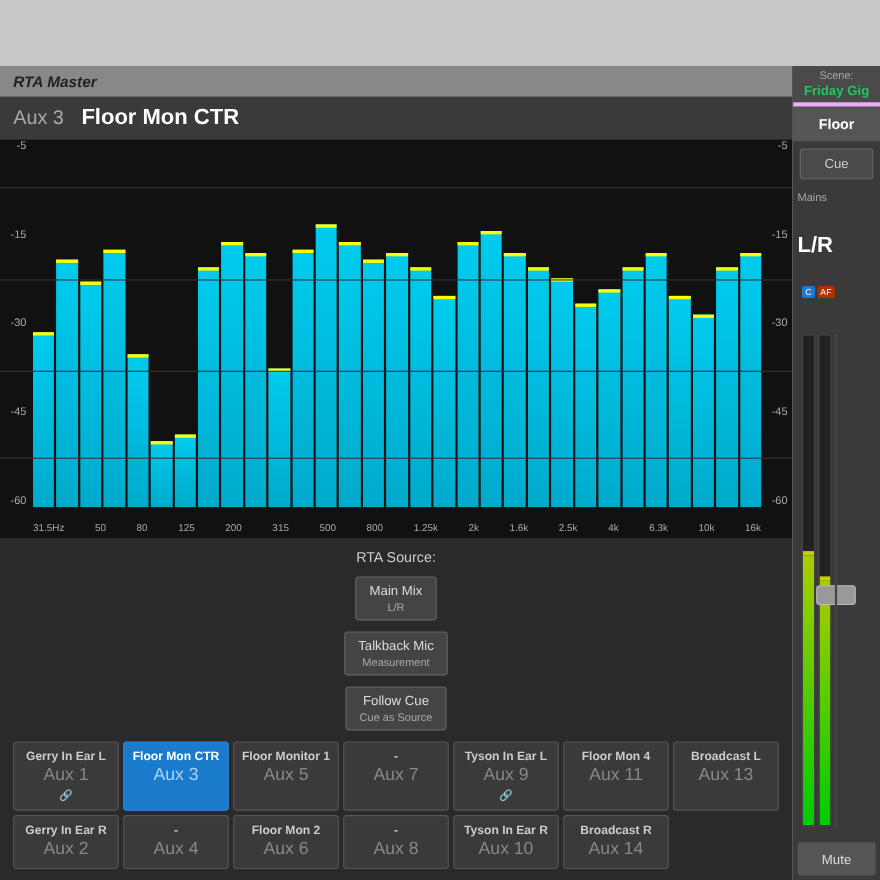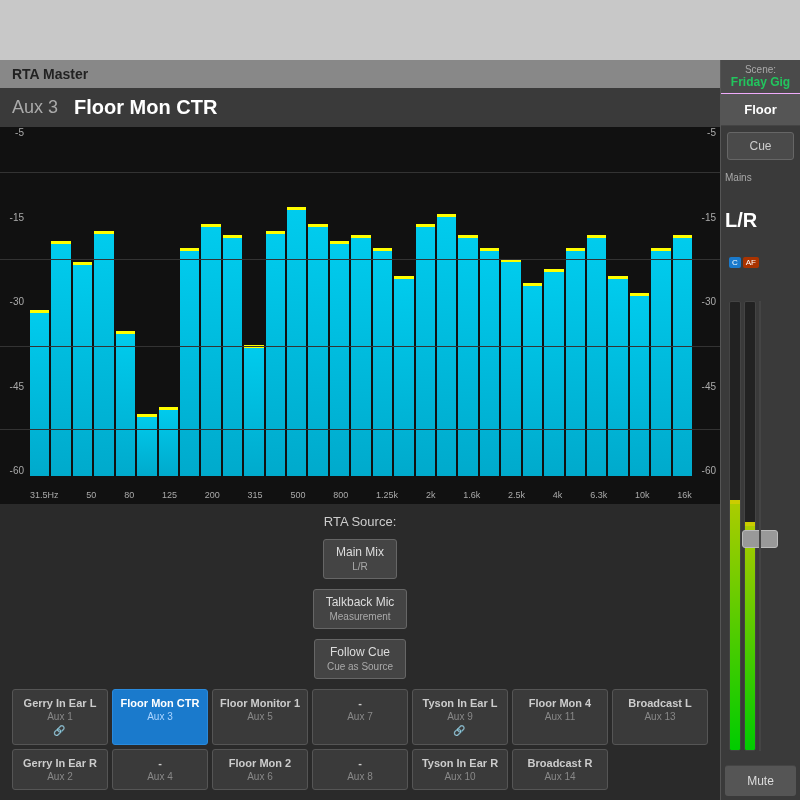--- a/index.html
+++ b/index.html
@@ -36,20 +36,21 @@
       overflow: hidden;
     }
 
     
     .rta-header {
       background: #888;
       padding: 6px 12px;
       color: #222;
       font-size: 14px;
       font-weight: bold;
+      font-style: italic;
     }
 
     
     .aux-title-bar {
       background: #3a3a3a;
       padding: 8px 12px;
       display: flex;
       align-items: center;
       gap: 16px;
     }
@@ -201,21 +202,21 @@
       border-radius: 3px;
       line-height: 1.3;
     }
     .ch-btn.active {
       background: #1a7acc;
       border-color: #2a8adc;
       color: white;
     }
     .ch-btn .aux-sub {
       color: #888;
-      font-size: 10px;
+      font-size: 16px;
       display: block;
     }
     .ch-btn.active .aux-sub {
       color: #aad4ff;
     }
     .ch-btn .link-icon {
       color: #888;
       font-size: 10px;
     }
 
@@ -225,21 +226,21 @@
       background: #3a3a3a;
       display: flex;
       flex-direction: column;
       border-left: 1px solid #555;
     }
 
     .scene-box {
       background: #4a4a4a;
       padding: 4px 6px;
       text-align: center;
-      border-bottom: 1px solid #f0abfc;
+      border-bottom: 4px solid #f0abfc;
     }
     .scene-label {
       color: #aaa;
       font-size: 10px;
     }
     .scene-name {
       color: #22c55e;
       font-size: 12px;
       font-weight: bold;
     }

